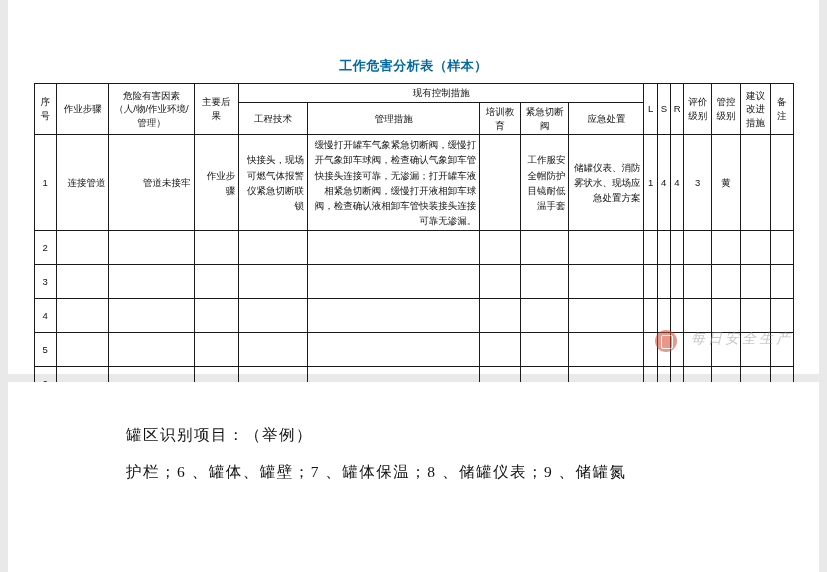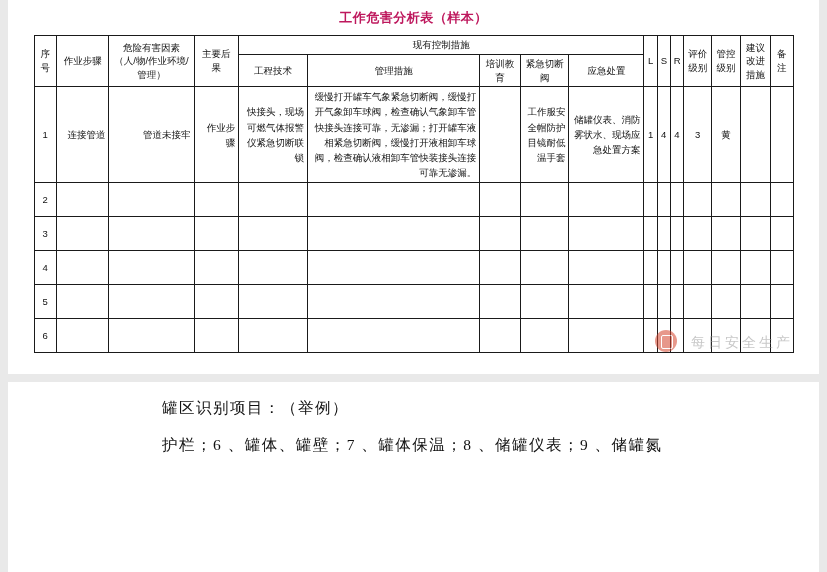--- a/index.html
+++ b/index.html
@@ -30,25 +30,26 @@
     width: 811px;
   }
   .card-bottom {
     top: 382px;
     height: 190px;
     width: 811px;
   }
   .doc-title {
     text-align: center;
     font-size: 13px;
-    color: #be185d;
+    color: #0369a1;
     padding-top: 9px;
     letter-spacing: 0.5px;
     font-family: "Liberation Sans", sans-serif;
     font-weight: 600;
+    margin-top: 48px;
   }
   table.jha {
     border-collapse: collapse;
     margin: 8px auto 0 auto;
     width: 760px;
     table-layout: fixed;
   }
   table.jha td, table.jha th {
     border: 1px solid #1a1a1a;
     font-size: 9.5px;
@@ -77,23 +78,24 @@
   }
   .empty-row td {
     height: 29px;
   }
   
   .watermark {
     position: absolute;
     right: 26px;
     bottom: 22px;
     display: flex;
-    align-items: flex-end;
+    align-items: flex-start;
     gap: 14px;
     opacity: 0.55;
+    font-style: italic;
   }
   .wm-logo {
     width: 22px;
     height: 22px;
     border-radius: 50%;
     background: #d5452e;
     position: relative;
     flex: 0 0 auto;
   }
   .wm-logo:after {
@@ -106,23 +108,22 @@
     border: 1.6px solid #fff;
     border-radius: 2px;
   }
   .wm-text {
     font-size: 14px;
     color: #9a9a9a;
     letter-spacing: 3px;
     font-family: "Liberation Sans", sans-serif;
   }
   .bottom-body {
-    padding: 12px 60px 0 118px;
+    padding: 39px 60px 0 118px;
     color: #111;
-    margin-left: 36px;
   }
   .bottom-body p {
     margin: 0 0 18px 0;
     font-size: 15.5px;
     line-height: 1.75;
     letter-spacing: 1px;
   }
   .bottom-body p.para {
     margin-bottom: 10px;
     letter-spacing: 1.5px;

